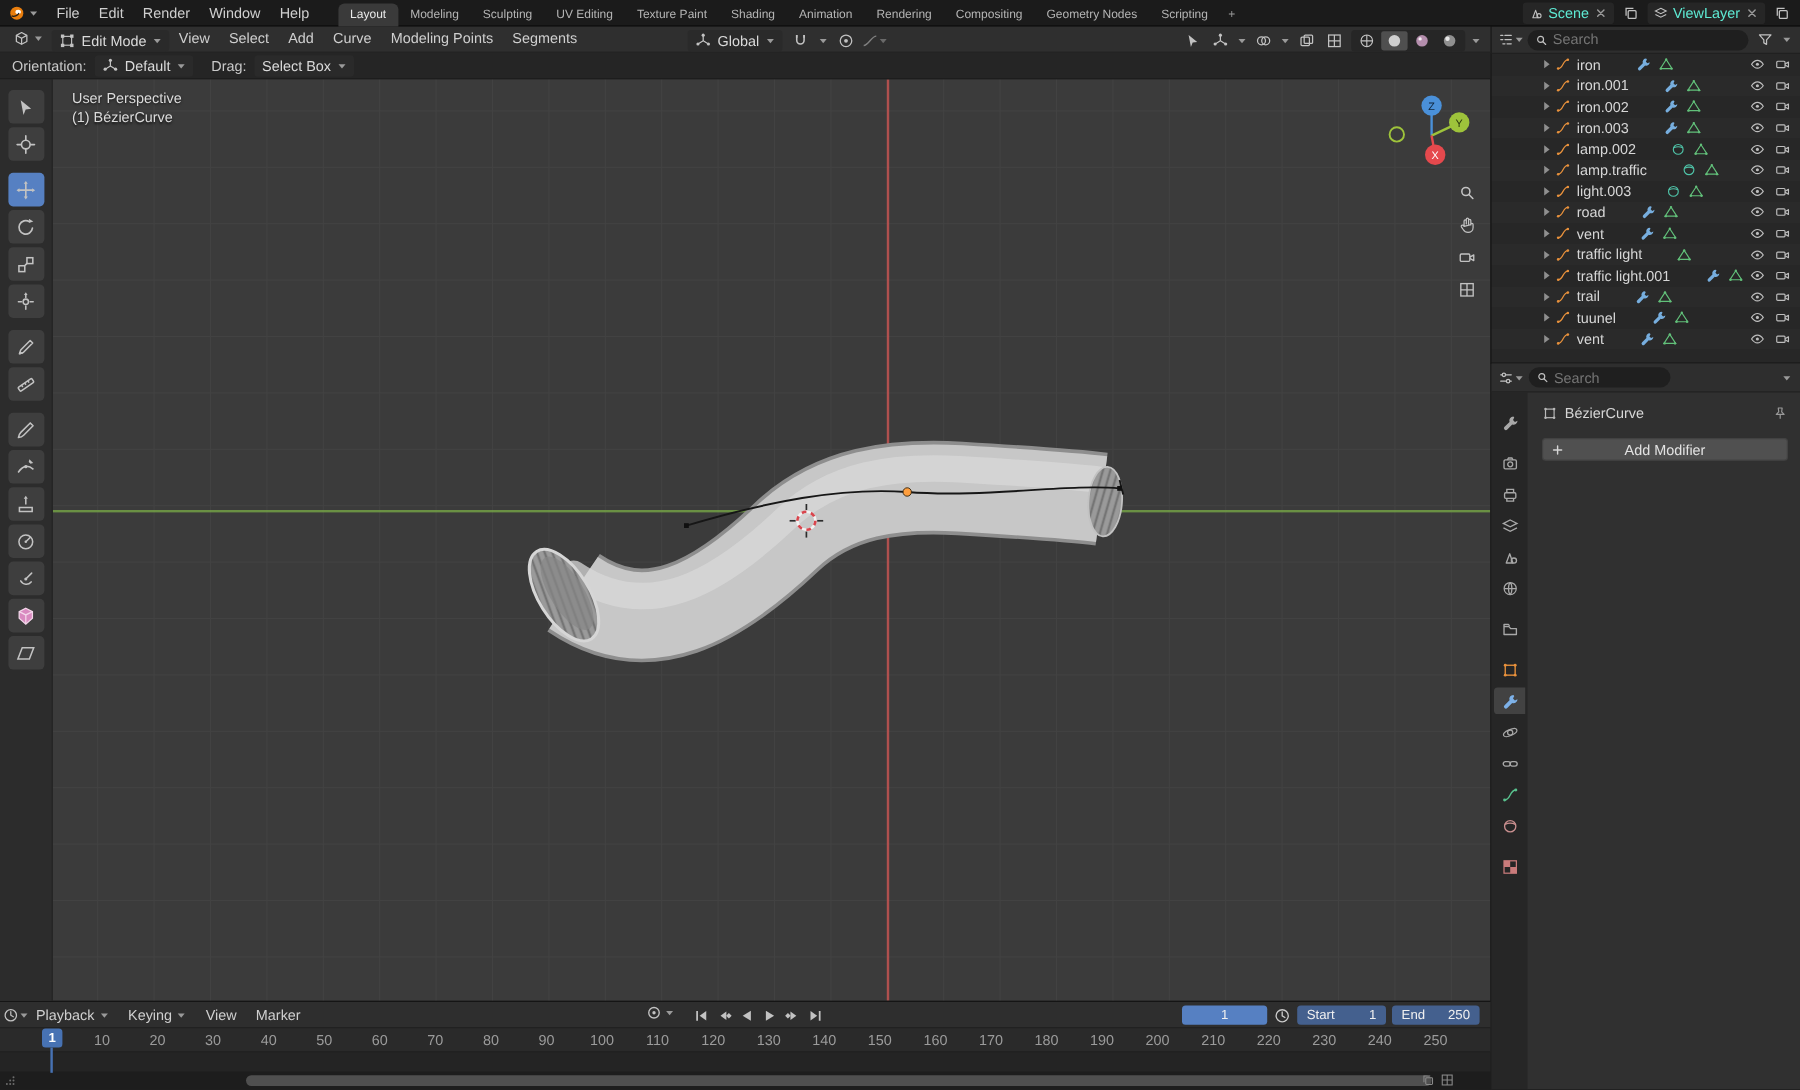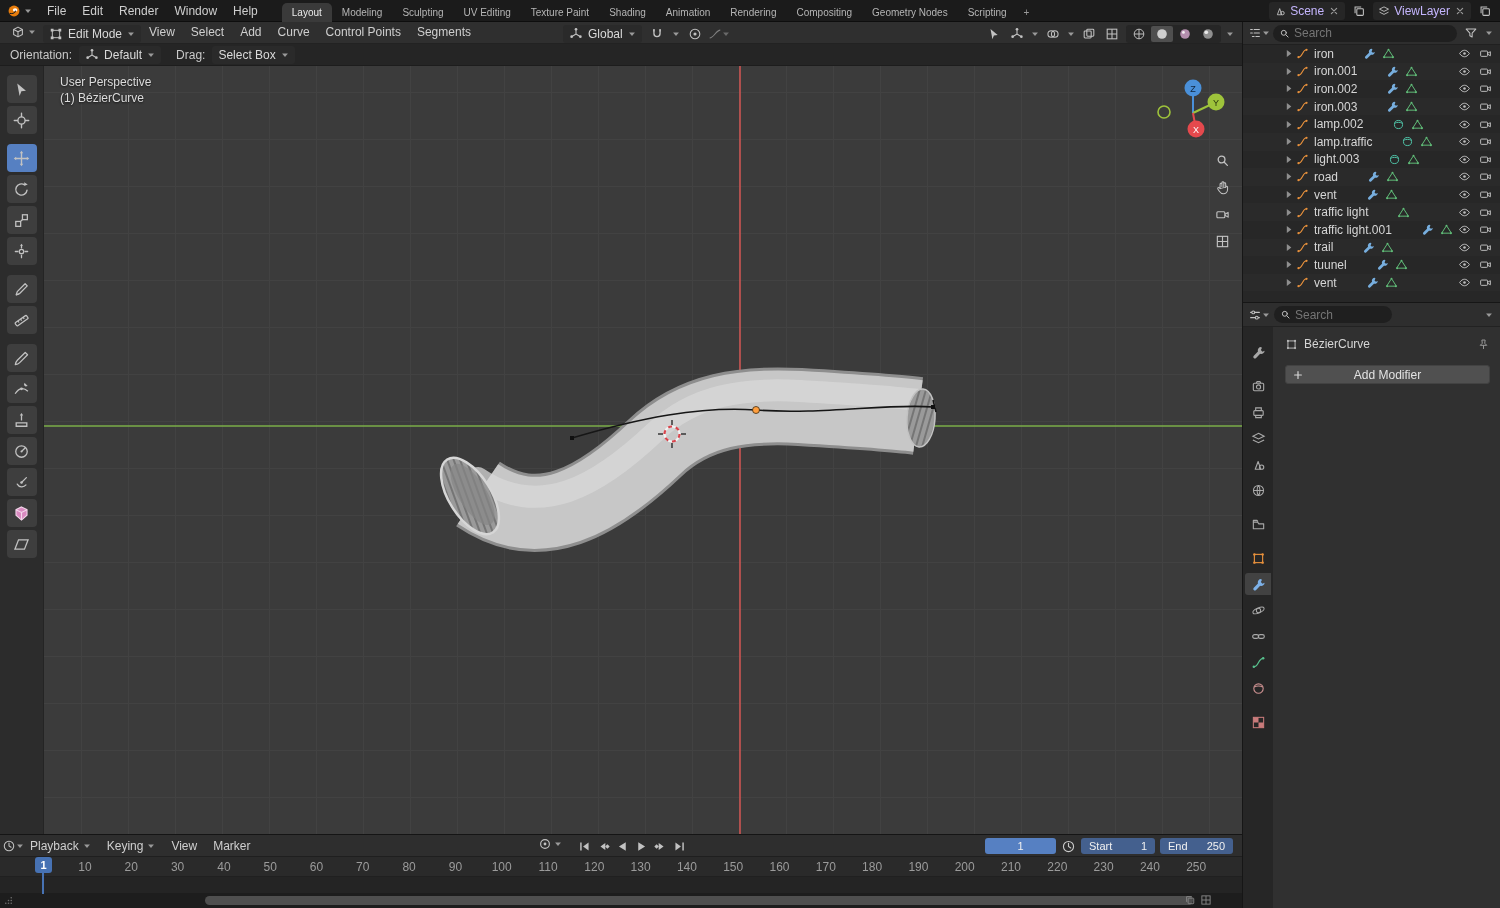--- a/index.html
+++ b/index.html
@@ -12,21 +12,21 @@
 
 #topbar{position:absolute;left:0;top:0;right:0;height:22px;background:#1b1b1b;display:flex;align-items:center;border-bottom:1px solid #0e0e0e;z-index:20}
 .appbtn{display:flex;align-items:center;gap:3px;padding:0 7px;height:22px}
 .menubtn{padding:0 8px;height:22px;display:flex;align-items:center;gap:4px;color:#cfcfcf;border-radius:3px;cursor:default}
 #topbar-menus,#vp-menus,#tl-menus{display:flex;align-items:center}
 #tabs{display:flex;align-items:flex-end;margin-left:16px;height:22px}
 .tab{padding:0 10px;height:19px;display:flex;align-items:center;border-radius:5px 5px 0 0;color:#b5b5b5;font-size:10px}
 .tab.active{background:#3a3a3a;color:#eaeaea}
 .tab.addtab{color:#9a9a9a;padding:0 7px}
 #topbar-right{margin-left:auto;display:flex;align-items:center;gap:5px;padding-right:6px}
-.tb-widget{display:flex;align-items:center;gap:4px;background:#262626;border-radius:3px;height:18px;padding:0 5px;color:#c4b5fd}
+.tb-widget{display:flex;align-items:center;gap:4px;background:#262626;border-radius:3px;height:18px;padding:0 5px;color:#5eead4}
 .tb-widget .ic{width:12px;height:12px}
 .iconbtn{display:flex;align-items:center;justify-content:center;width:18px;height:18px;border-radius:3px}
 
 
 #viewport{position:absolute;left:0;top:22px;width:1242px;height:812px;background:#3b3b3b}
 #vp-header{position:absolute;left:0;top:0;right:0;height:22px;background:#2f2f2f;display:flex;align-items:flex-end;border-bottom:1px solid #222;z-index:10;padding:0 4px}
 .pill{display:flex;align-items:center;gap:5px;background:#2a2a2a;border-radius:3px;height:18px;padding:0 6px;color:#dadada}
 #vp-mid{display:flex;align-items:center;gap:6px;margin-left:84px}
 #vp-right{margin-left:auto;display:flex;align-items:center;gap:5px;padding-right:4px}
 .shading-group{display:flex;align-items:center;background:#262626;border-radius:3px;height:18px;padding:0 2px;gap:1px}
@@ -273,21 +273,21 @@
           <div class="menubtn">
             <span>Select</span>
           </div>
           <div class="menubtn">
             <span>Add</span>
           </div>
           <div class="menubtn">
             <span>Curve</span>
           </div>
           <div class="menubtn">
-            <span>Control Points</span>
+            <span>Modeling Points</span>
           </div>
           <div class="menubtn">
             <span>Segments</span>
           </div>
         </div>
       <div id="vp-mid">
         <div class="pill">
           <span class="ic">
               <svg viewBox="0 0 16 16">
                 <g stroke="currentColor" fill="none" stroke-width="1.2">

